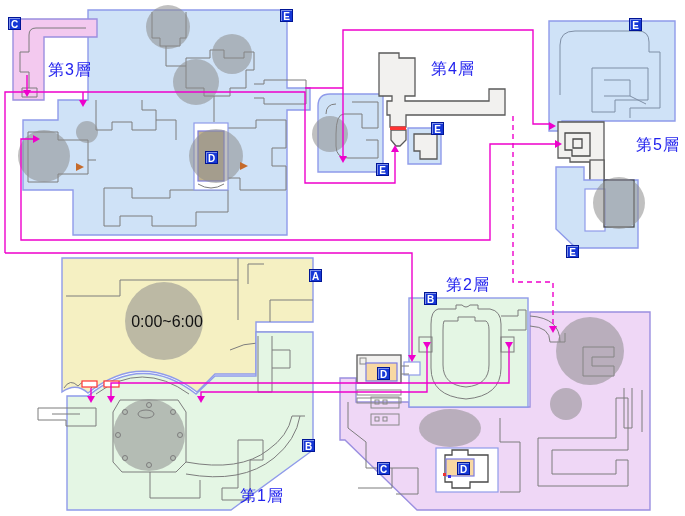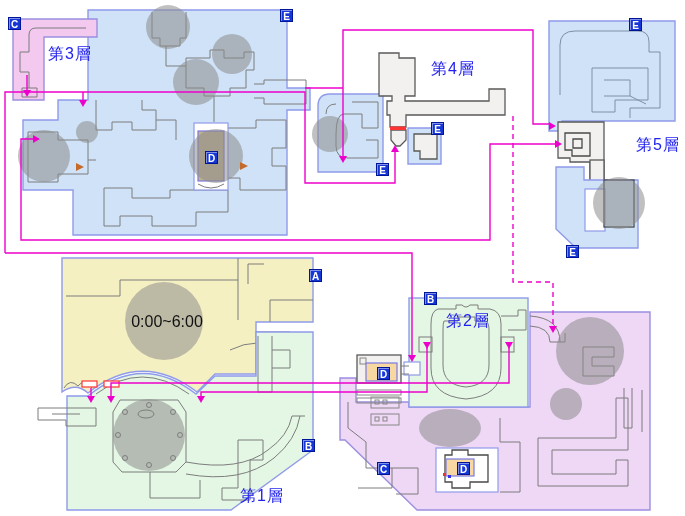--- a/index.html
+++ b/index.html
@@ -195,25 +195,25 @@
       <polygon class="arrow" points="197,396 205,396 201,403"></polygon>
       <polygon class="arrow" points="423,342 431,342 427,349"></polygon>
       <polygon class="arrow" points="505,342 513,342 509,349"></polygon>
       <polygon class="arrow" points="549,326 557,326 553,333"></polygon>
       <polygon class="arrow-orange" points="76,163 76,171 84,167"></polygon>
       <polygon class="arrow-orange" points="240,162 240,170 248,166"></polygon>
     </g>
   </svg>
 
   <div id="overlay-layer">
-      <div class="floor-label" style="left: 48px; top: 44px; text-align: right;">第3層</div>
+      <div class="floor-label" style="left: 48px; top: 60px; text-align: right;">第3層</div>
       <div class="floor-label" style="left: 431px; top: 59px;">第4層</div>
       <div class="floor-label" style="left: 628px; top: 135px; margin-left: 8px;">第5層</div>
       <div class="floor-label" style="left: 240px; top: 486px; text-align: center;">第1層</div>
-      <div class="floor-label" style="left: 446px; top: 275px; margin-top: 36px;">第2層</div>
+      <div class="floor-label" style="left: 446px; top: 275px;">第2層</div>
       <div class="map-marker" style="left: 8px; top: 17px;">C</div>
       <div class="map-marker" style="left: 280px; top: 9px;">E</div>
       <div class="map-marker" style="left: 205px; top: 151px;">D</div>
       <div class="map-marker" style="left: 431px; top: 122px;">E</div>
       <div class="map-marker" style="left: 376px; top: 163px;">E</div>
       <div class="map-marker" style="left: 629px; top: 18px;">E</div>
       <div class="map-marker" style="left: 566px; top: 245px;">E</div>
       <div class="map-marker" style="left: 309px; top: 269px;">A</div>
       <div class="map-marker" style="left: 424px; top: 292px;">B</div>
       <div class="map-marker" style="left: 302px; top: 439px;">B</div>

